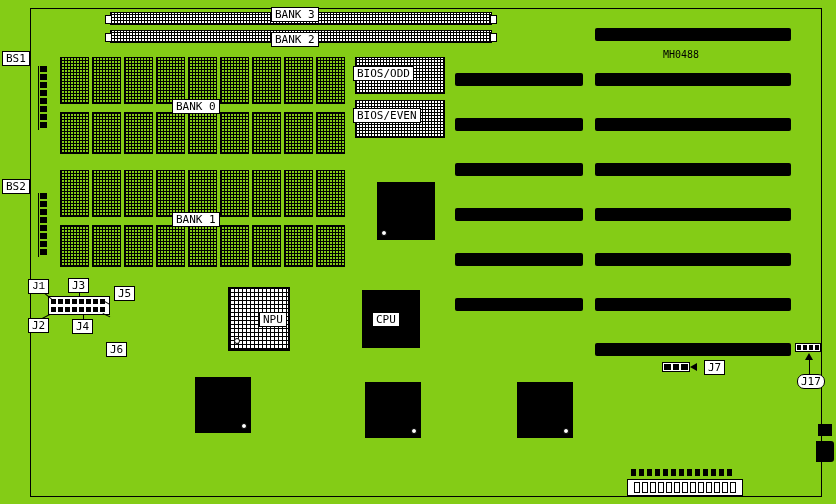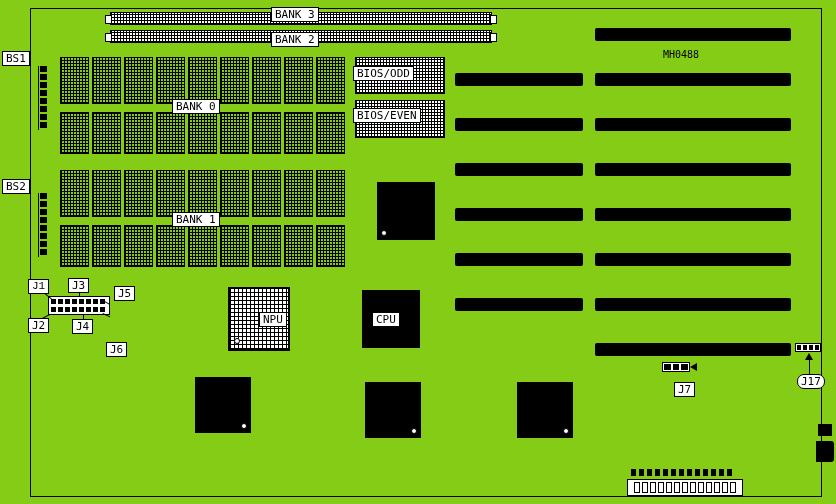--- a/index.html
+++ b/index.html
@@ -213,21 +213,21 @@
   <div class="ln" style="left:42px;top:318px;width:9px;height:1px;transform:rotate(-28deg);"></div>
   <div class="ln" style="left:83px;top:314px;width:1px;height:5px;"></div>
   <div class="ln" style="left:103px;top:313px;width:8px;height:1px;transform:rotate(25deg);"></div>
 
   <div class="abs j-conn" style="left:662px;top:362px;width:28px;height:10px;">
       <div class="j-cell"></div>
       <div class="j-cell"></div>
       <div class="j-cell"></div>
     </div>
   <div class="arrow-left" style="left:690px;top:363px;"></div>
-  <div class="lbl" style="left:674px;top:360px;margin-top:22px;">J7</div>
+  <div class="lbl" style="left:704px;top:360px;">J7</div>
 
   <div class="abs j-conn" style="left:795px;top:343px;width:26px;height:9px;">
       <div class="j-cell"></div>
       <div class="j-cell"></div>
       <div class="j-cell"></div>
       <div class="j-cell"></div>
     </div>
   <div class="arrow-up" style="left:805px;top:353px;"></div>
   <div class="ln" style="left:809px;top:359px;width:1px;height:15px;"></div>
   <div class="lbl" style="left:797px;top:374px;border-radius:7px;">J17</div>

